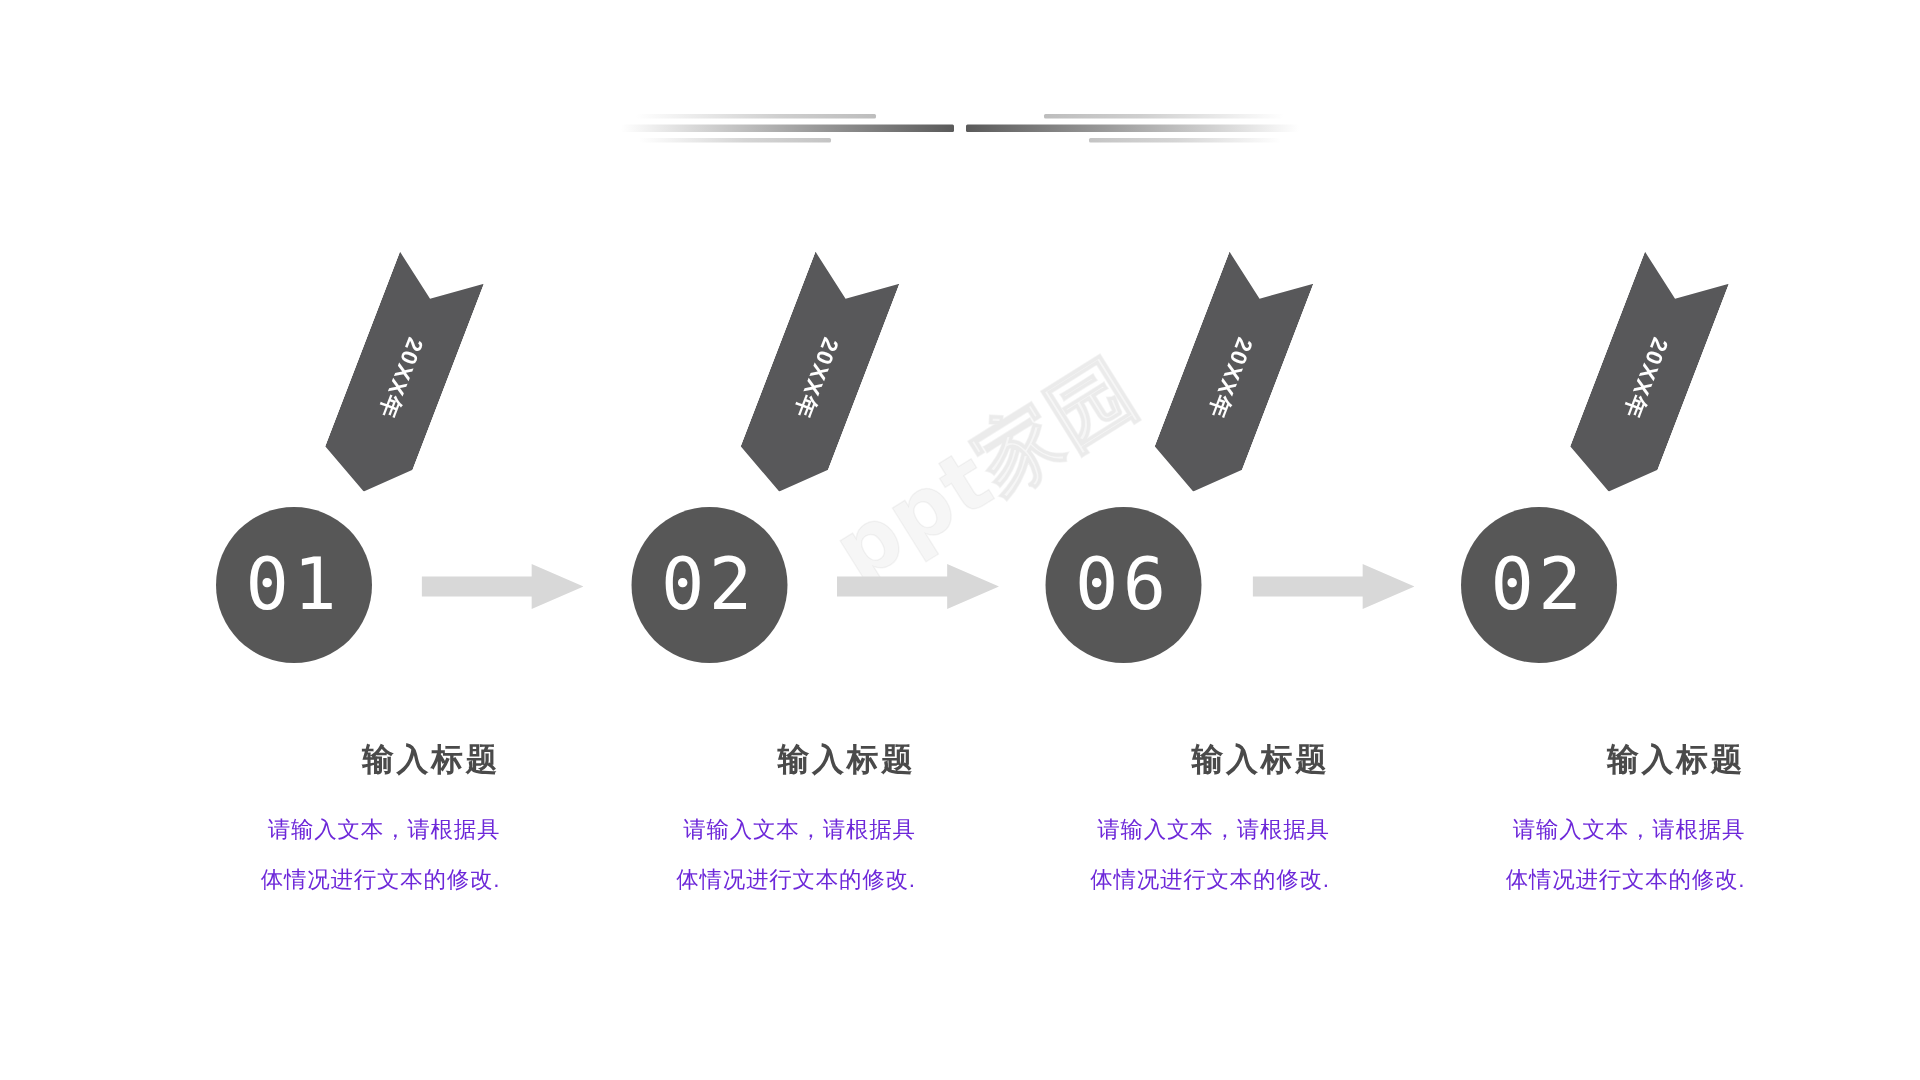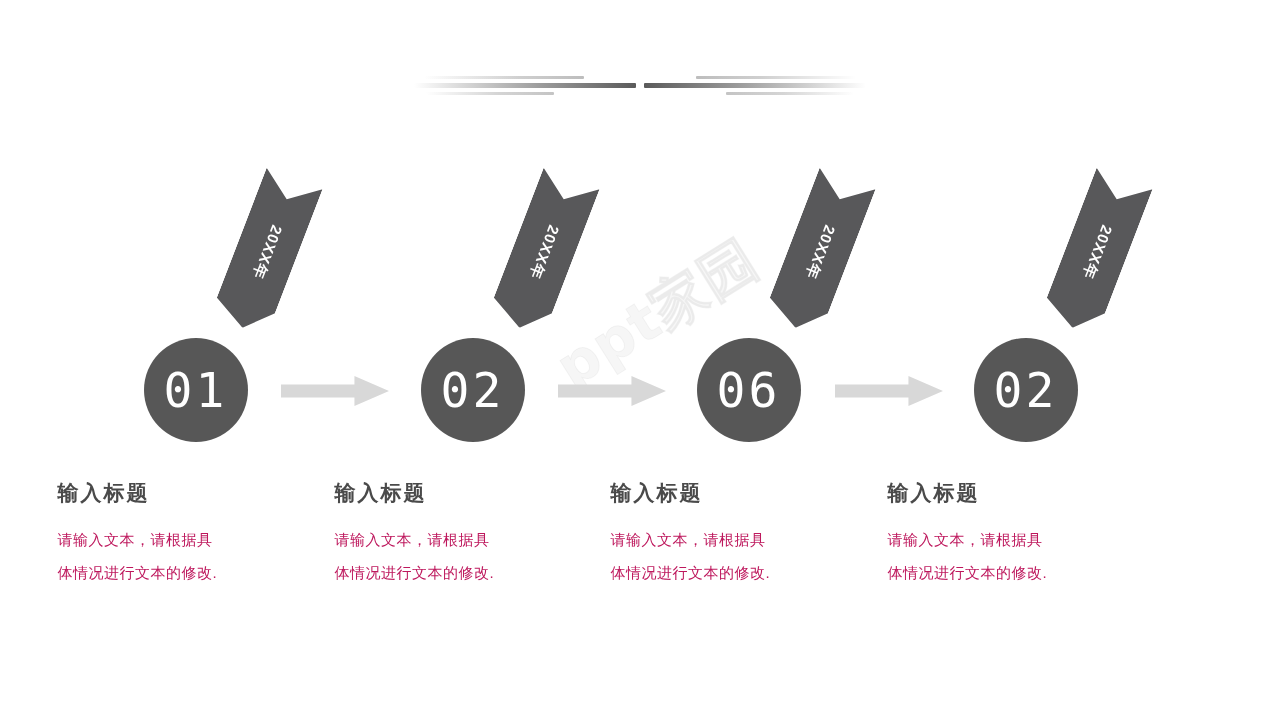--- a/index.html
+++ b/index.html
@@ -180,34 +180,34 @@
     background: #d8d8d8;
     clip-path: polygon(0% 28%, 68% 28%, 68% 0%, 100% 50%, 68% 100%, 68% 72%, 0% 72%);
   }
 
   
   .txt {
     position: absolute;
     left: 50%;
     margin-left: -138px;
     width: 276px;
-    top: 482px;
-    text-align: left;
+    top: 496px;
+    text-align: right;
   }
   .txt-title {
     font-size: 21px;
     font-weight: bold;
     color: #4a4a4a;
     letter-spacing: 2px;
     margin-bottom: 20px;
     line-height: 1;
   }
   .txt-body {
     font-size: 15px;
-    color: #be185d;
+    color: #6d28d9;
     letter-spacing: 0.5px;
     line-height: 33px;
   }
   .txt-body .l2 { display: block; }
 </style>
 </head>
 <body>
 
 <div class="title-bar">
   <div class="deco-left">

